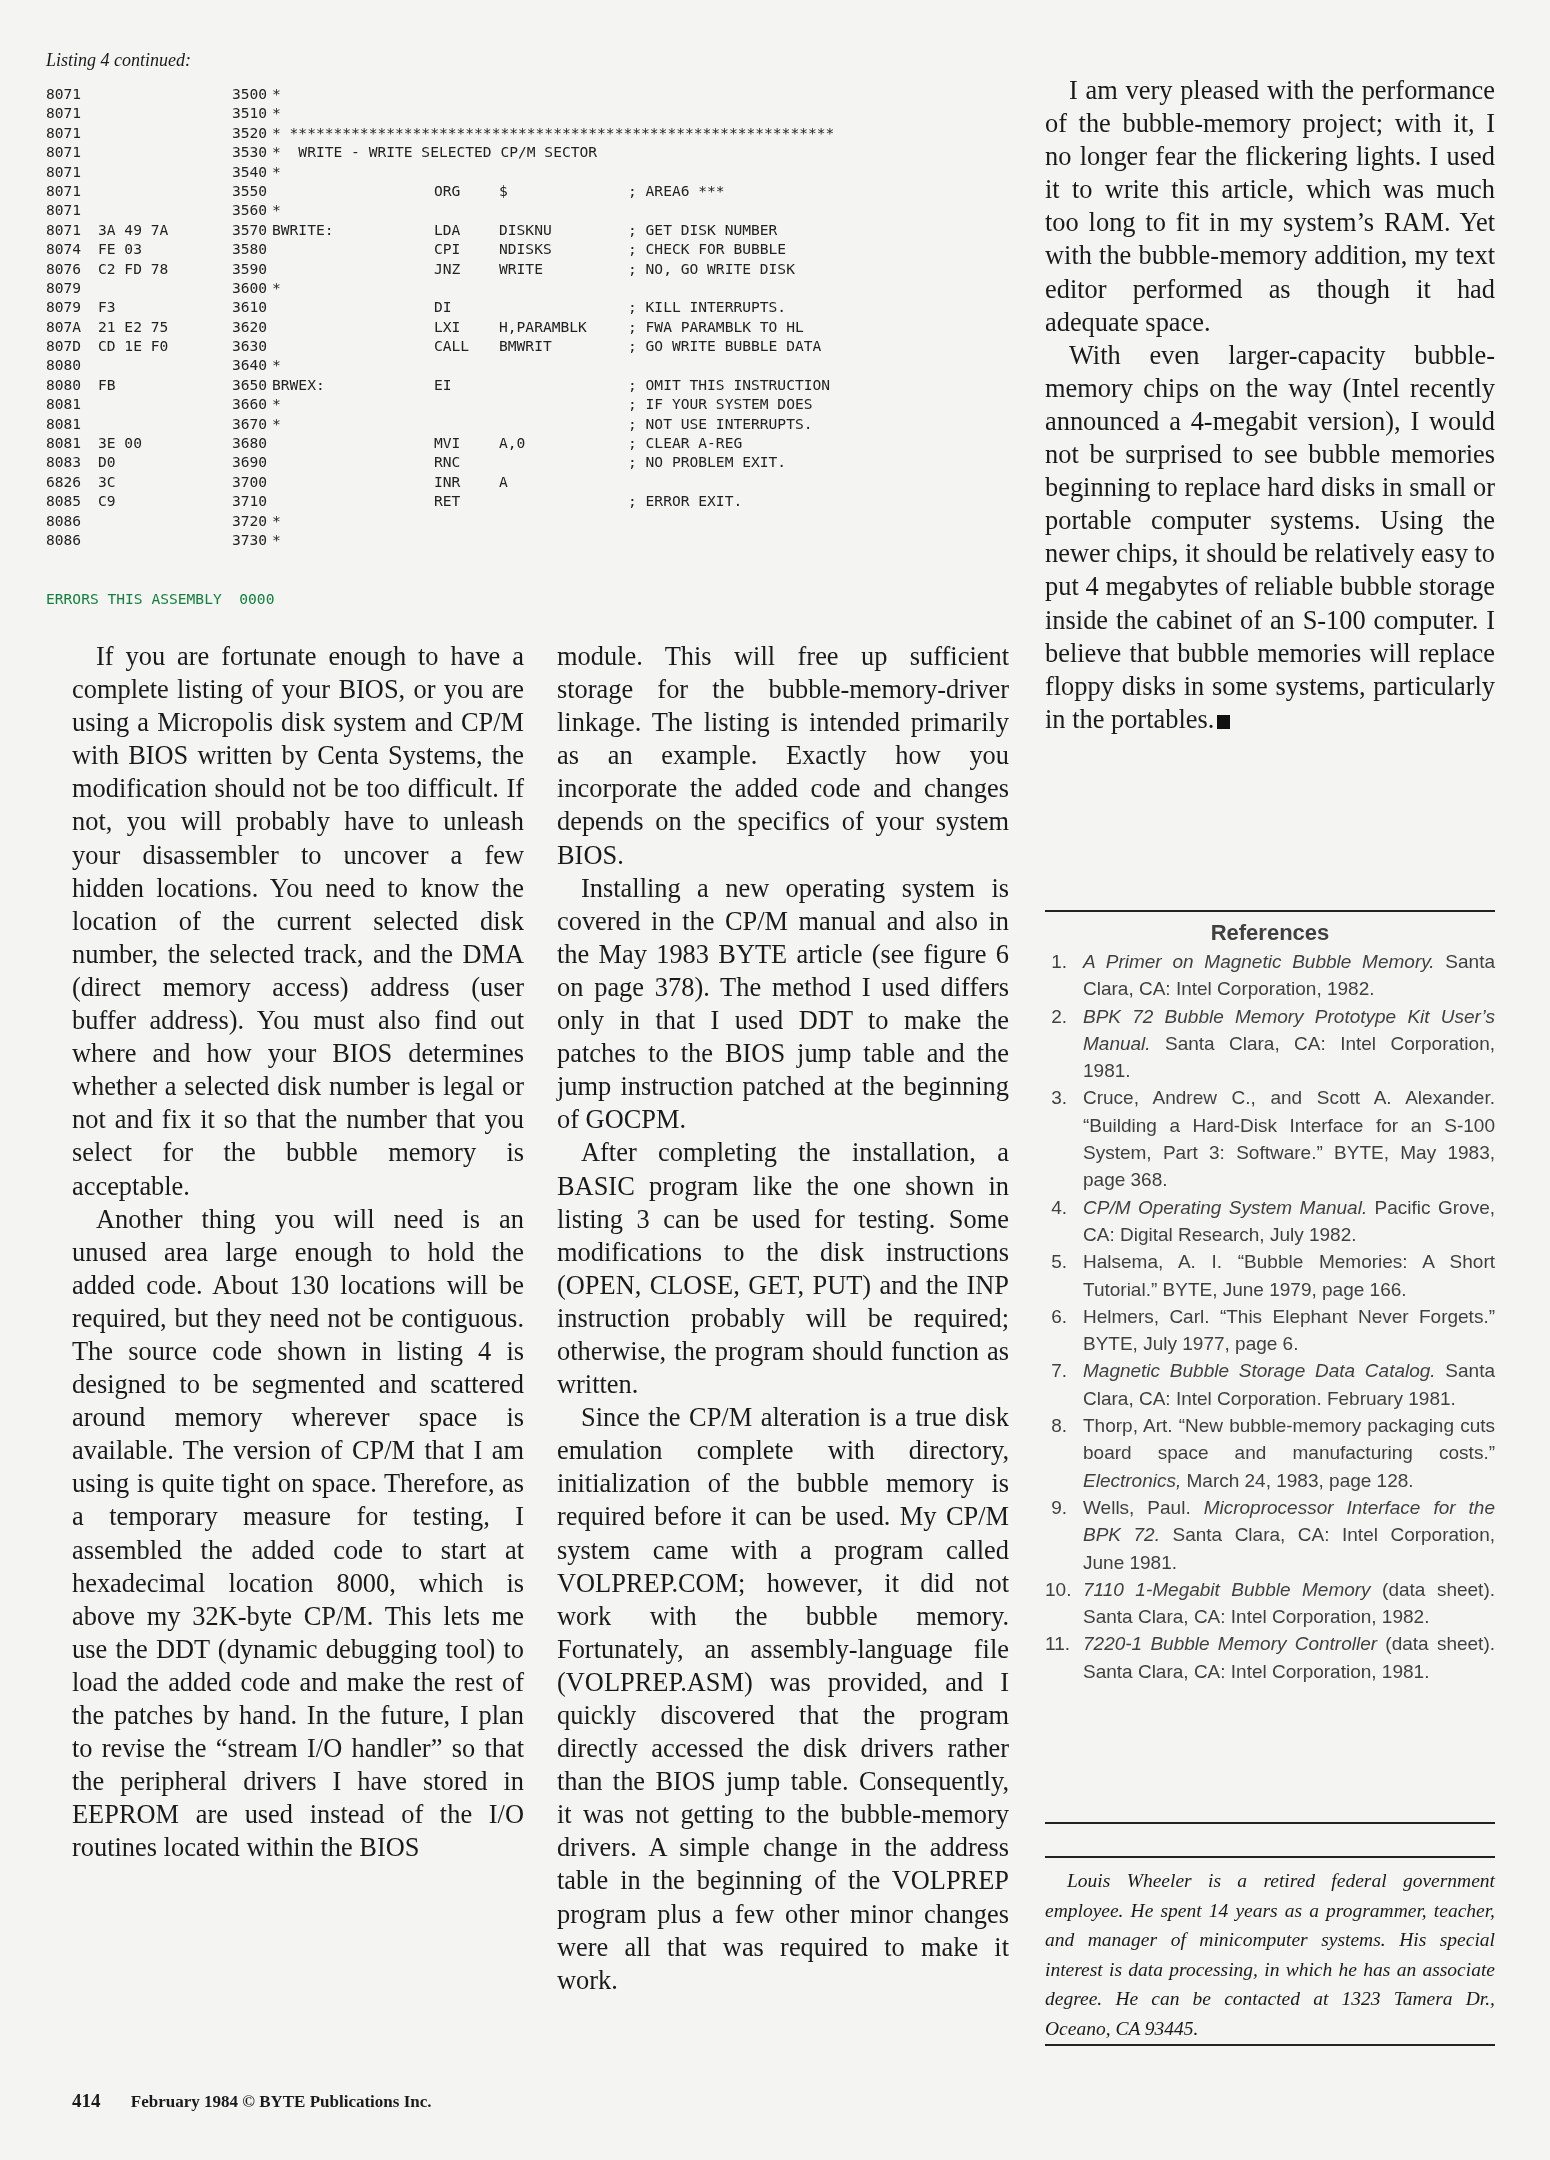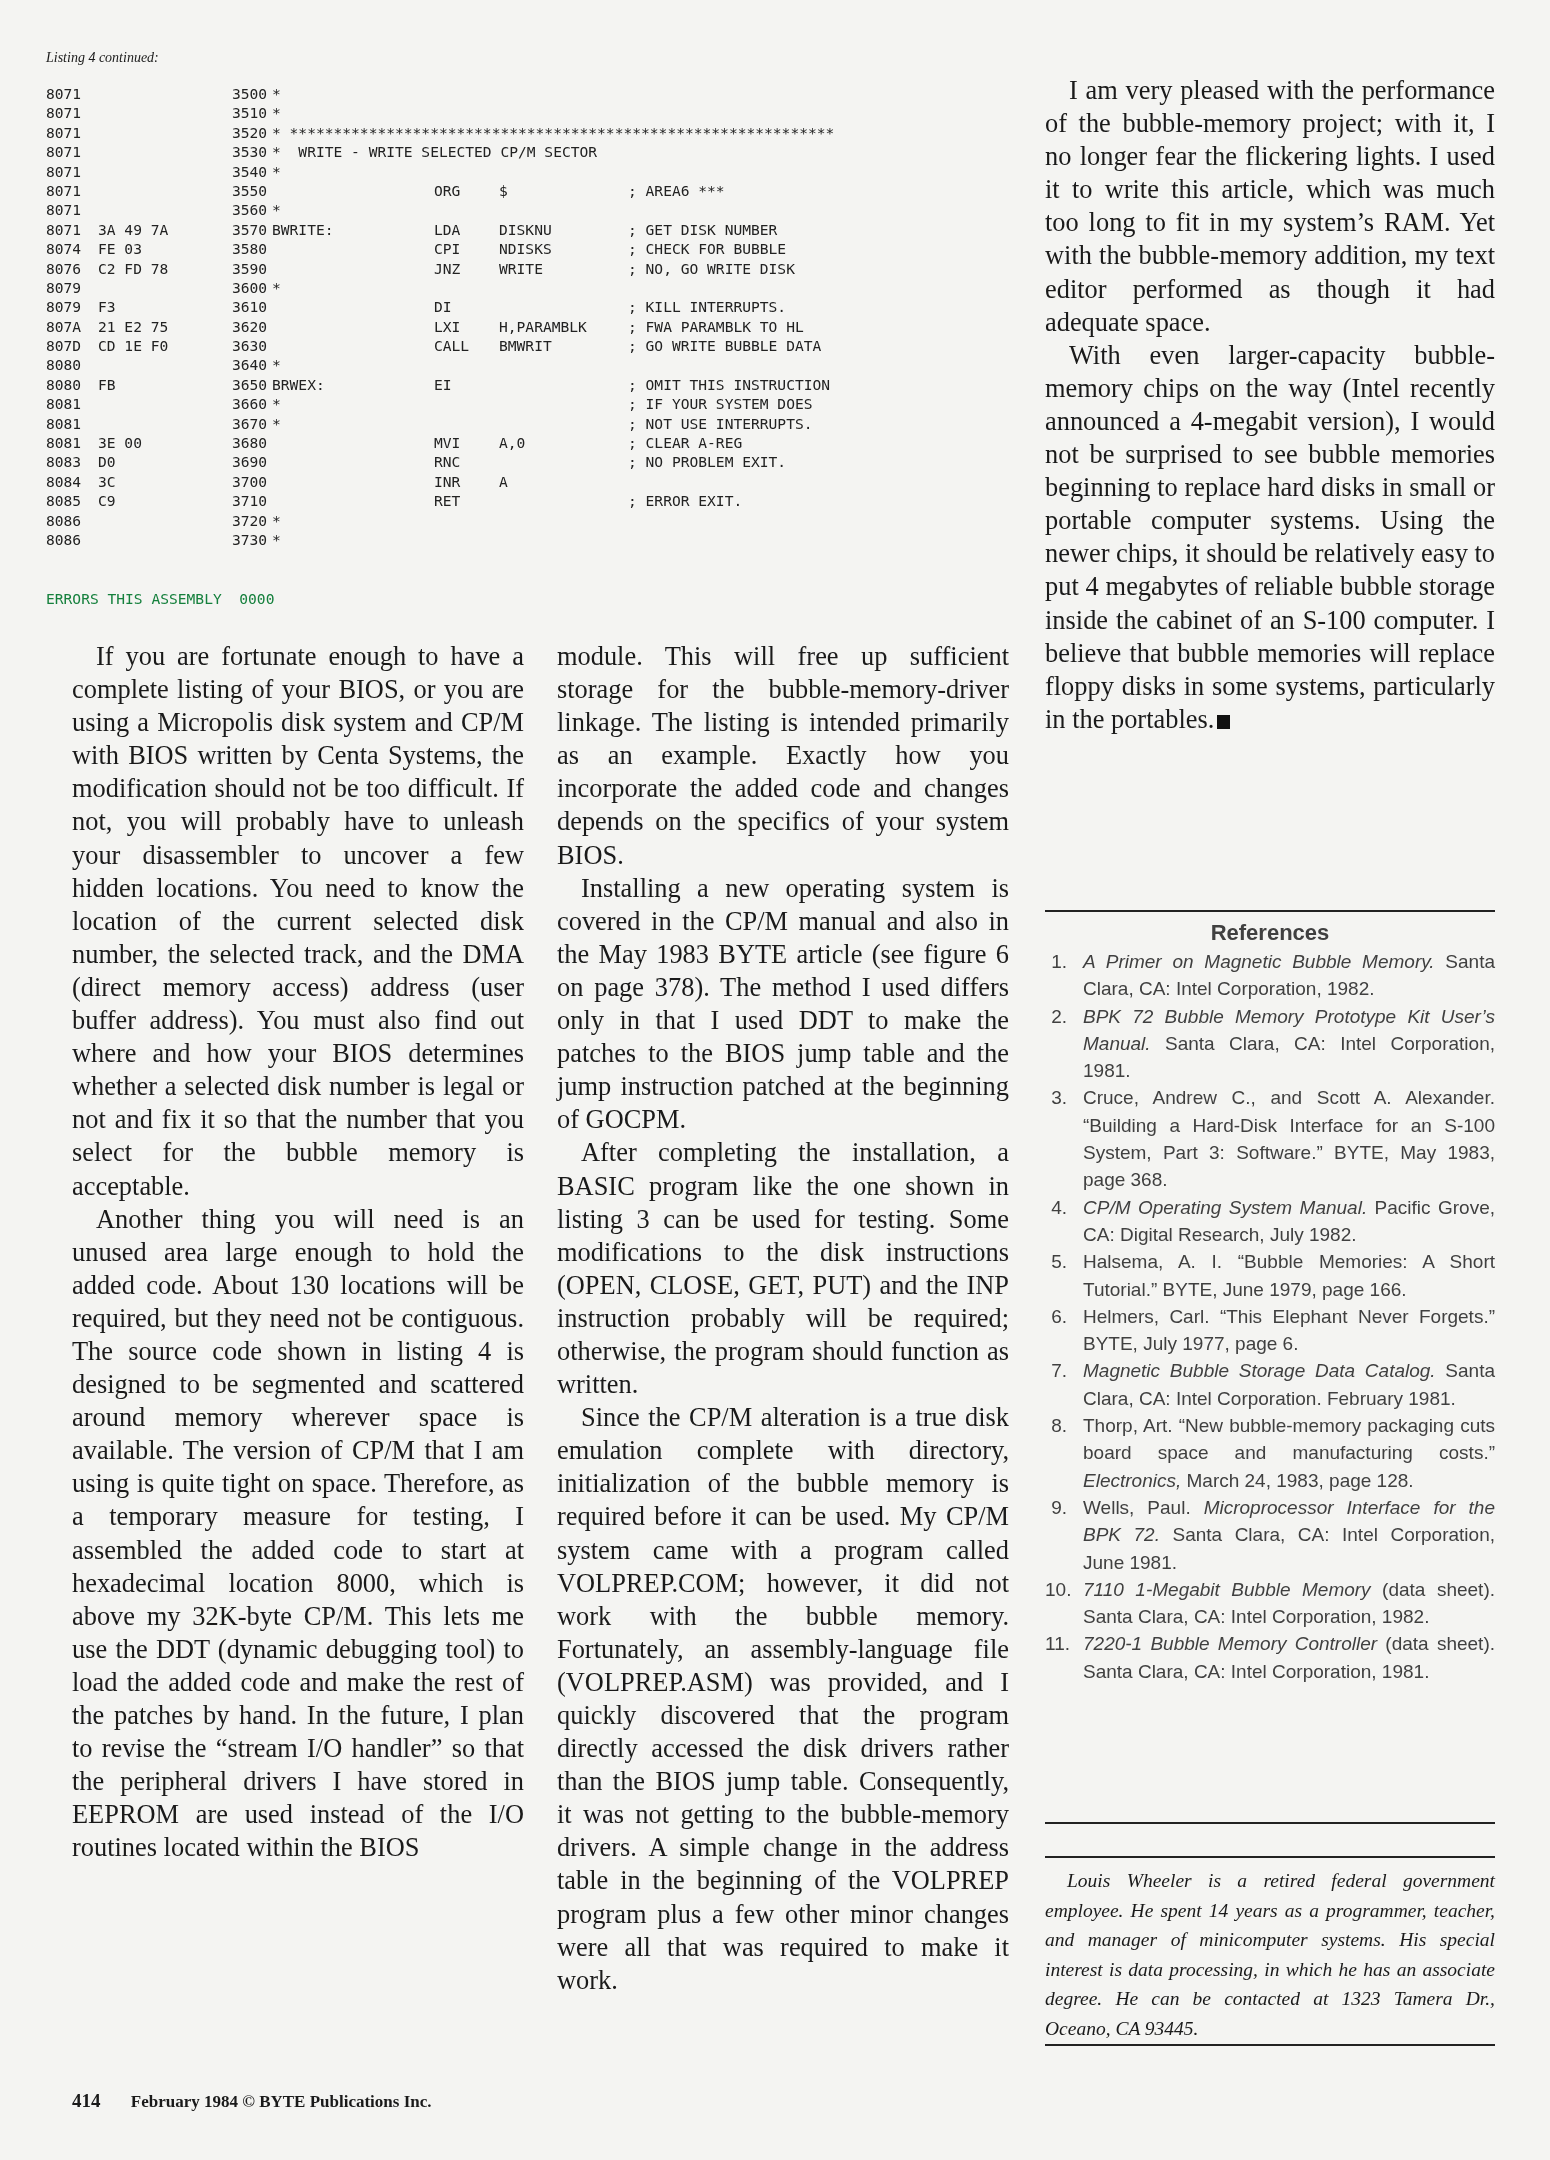--- a/index.html
+++ b/index.html
@@ -7,21 +7,21 @@
     width: 1550px; height: 2160px;
     background: #f4f4f2;
     color: #1a1a1a;
     position: relative;
     overflow: hidden;
     font-family: "DejaVu Serif", serif;
   }
   .listing-caption {
     position: absolute; left: 46px; top: 50px;
     font-family: "Liberation Serif", serif;
-    font-style: italic; font-size: 14px;
+    font-style: italic; font-size: 18px;
   }
   .listing {
     position: absolute; left: 46px; top: 84px;
     font-family: "DejaVu Sans Mono", monospace;
     font-size: 14.6px;
     line-height: 19.4px;
     color: #222;
   }
   .lrow { position: relative; height: 19.4px; white-space: pre; }
   .lrow span { position: absolute; top: 0; white-space: pre; }
@@ -96,21 +96,21 @@
     <div class="lrow"><span class="c-addr">8079</span><span class="c-line">3600</span><span class="c-label">*</span></div>
     <div class="lrow"><span class="c-addr">8079</span><span class="c-bytes">F3</span><span class="c-line">3610</span><span class="c-op">DI</span><span class="c-cmt">; KILL INTERRUPTS.</span></div>
     <div class="lrow"><span class="c-addr">807A</span><span class="c-bytes">21 E2 75</span><span class="c-line">3620</span><span class="c-op">LXI</span><span class="c-arg">H,PARAMBLK</span><span class="c-cmt">; FWA PARAMBLK TO HL</span></div>
     <div class="lrow"><span class="c-addr">807D</span><span class="c-bytes">CD 1E F0</span><span class="c-line">3630</span><span class="c-op">CALL</span><span class="c-arg">BMWRIT</span><span class="c-cmt">; GO WRITE BUBBLE DATA</span></div>
     <div class="lrow"><span class="c-addr">8080</span><span class="c-line">3640</span><span class="c-label">*</span></div>
     <div class="lrow"><span class="c-addr">8080</span><span class="c-bytes">FB</span><span class="c-line">3650</span><span class="c-label">BRWEX:</span><span class="c-op">EI</span><span class="c-cmt">; OMIT THIS INSTRUCTION</span></div>
     <div class="lrow"><span class="c-addr">8081</span><span class="c-line">3660</span><span class="c-label">*</span><span class="c-cmt">; IF YOUR SYSTEM DOES</span></div>
     <div class="lrow"><span class="c-addr">8081</span><span class="c-line">3670</span><span class="c-label">*</span><span class="c-cmt">; NOT USE INTERRUPTS.</span></div>
     <div class="lrow"><span class="c-addr">8081</span><span class="c-bytes">3E 00</span><span class="c-line">3680</span><span class="c-op">MVI</span><span class="c-arg">A,0</span><span class="c-cmt">; CLEAR A-REG</span></div>
     <div class="lrow"><span class="c-addr">8083</span><span class="c-bytes">D0</span><span class="c-line">3690</span><span class="c-op">RNC</span><span class="c-cmt">; NO PROBLEM EXIT.</span></div>
-    <div class="lrow"><span class="c-addr">8084</span><span class="c-bytes">3C</span><span class="c-line">3700</span><span class="c-op">INR</span><span class="c-arg">A</span></div>
+    <div class="lrow"><span class="c-addr">6826</span><span class="c-bytes">3C</span><span class="c-line">3700</span><span class="c-op">INR</span><span class="c-arg">A</span></div>
     <div class="lrow"><span class="c-addr">8085</span><span class="c-bytes">C9</span><span class="c-line">3710</span><span class="c-op">RET</span><span class="c-cmt">; ERROR EXIT.</span></div>
     <div class="lrow"><span class="c-addr">8086</span><span class="c-line">3720</span><span class="c-label">*</span></div>
     <div class="lrow"><span class="c-addr">8086</span><span class="c-line">3730</span><span class="c-label">*</span></div>
   </div>
 <div class="errors">ERRORS THIS ASSEMBLY  0000</div>
 
 <div class="col col-left" id="col-left">
     <p class="ind"><span>If you are fortunate enough to have a complete listing of your BIOS, or you are using a Micropolis disk system and CP/M with BIOS written by Centa Systems, the modification should not be too difficult. If not, you will probably have to unleash your disassembler to uncover a few hidden locations. You need to know the location of the current selected disk number, the selected track, and the DMA (direct memory access) address (user buffer address). You must also find out where and how your BIOS determines whether a selected disk number is legal or not and fix it so that the number that you select for the bubble memory is acceptable.</span></p>
     <p class="ind"><span>Another thing you will need is an unused area large enough to hold the added code. About 130 locations will be required, but they need not be contiguous. The source code shown in listing 4 is designed to be segmented and scattered around memory wherever space is available. The version of CP/M that I am using is quite tight on space. Therefore, as a temporary measure for testing, I assembled the added code to start at hexadecimal location 8000, which is above my 32K-byte CP/M. This lets me use the DDT (dynamic debugging tool) to load the added code and make the rest of the patches by hand. In the future, I plan to revise the “stream I/O handler” so that the peripheral drivers I have stored in EEPROM are used instead of the I/O routines located within the BIOS</span></p>
   </div>

